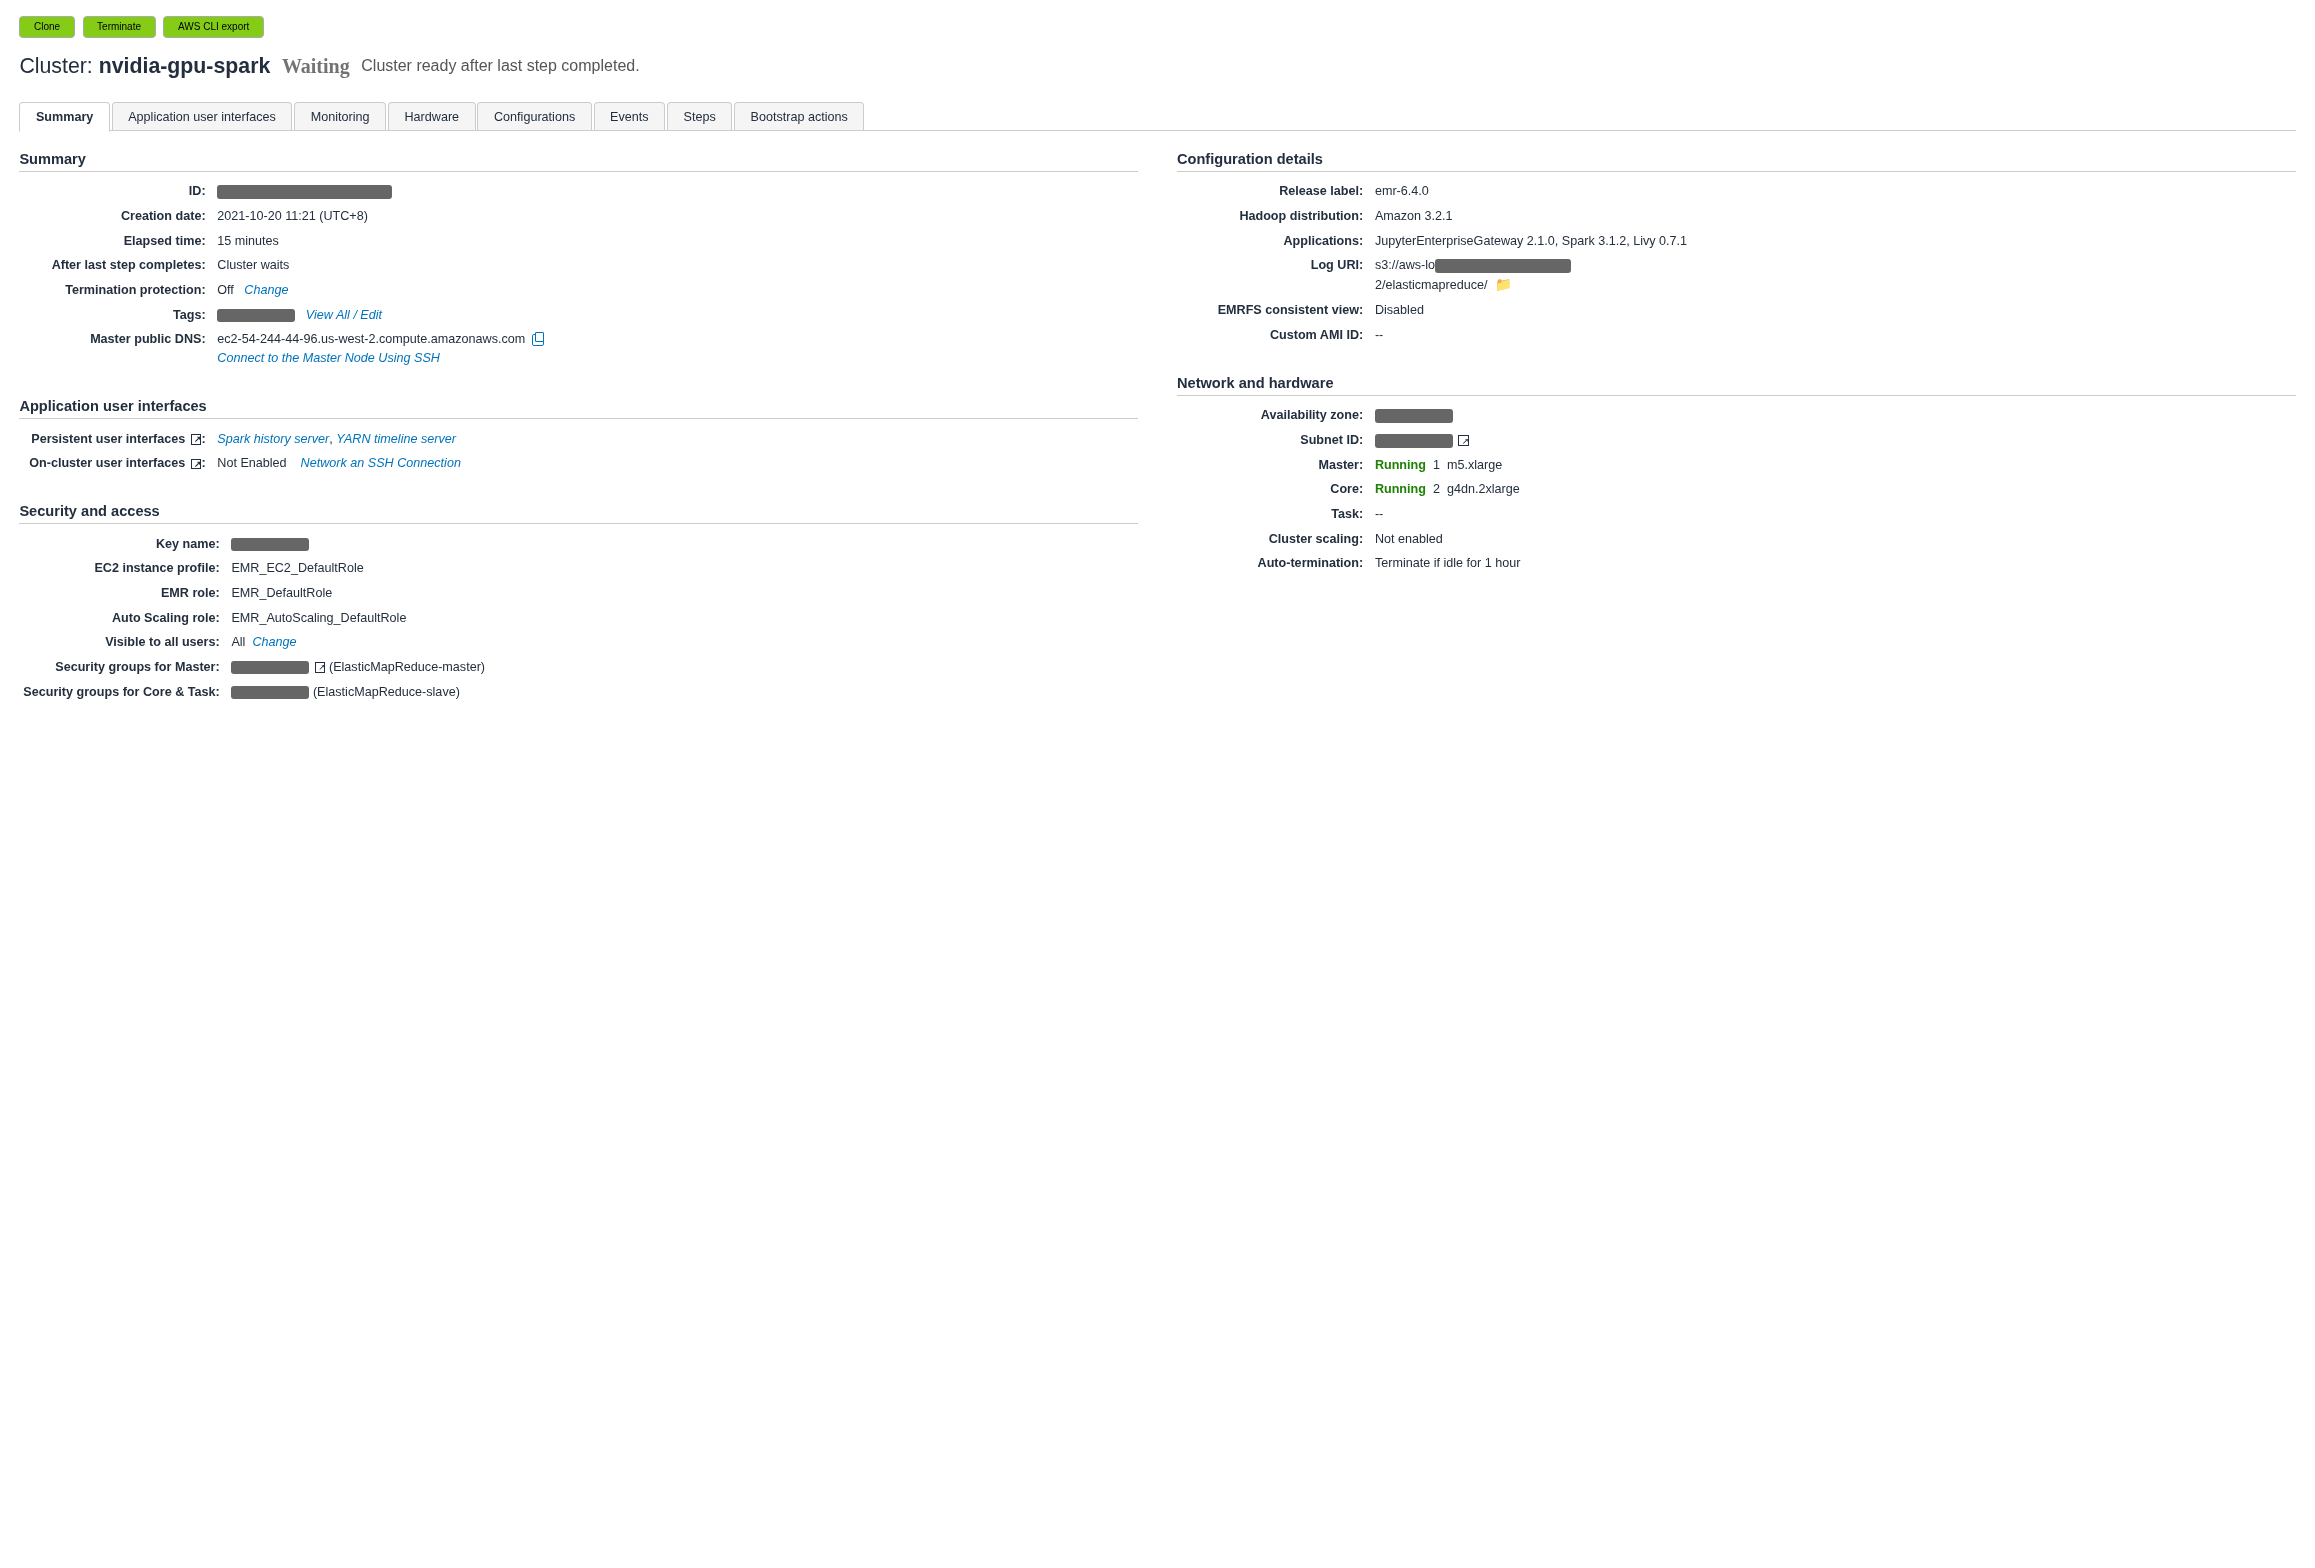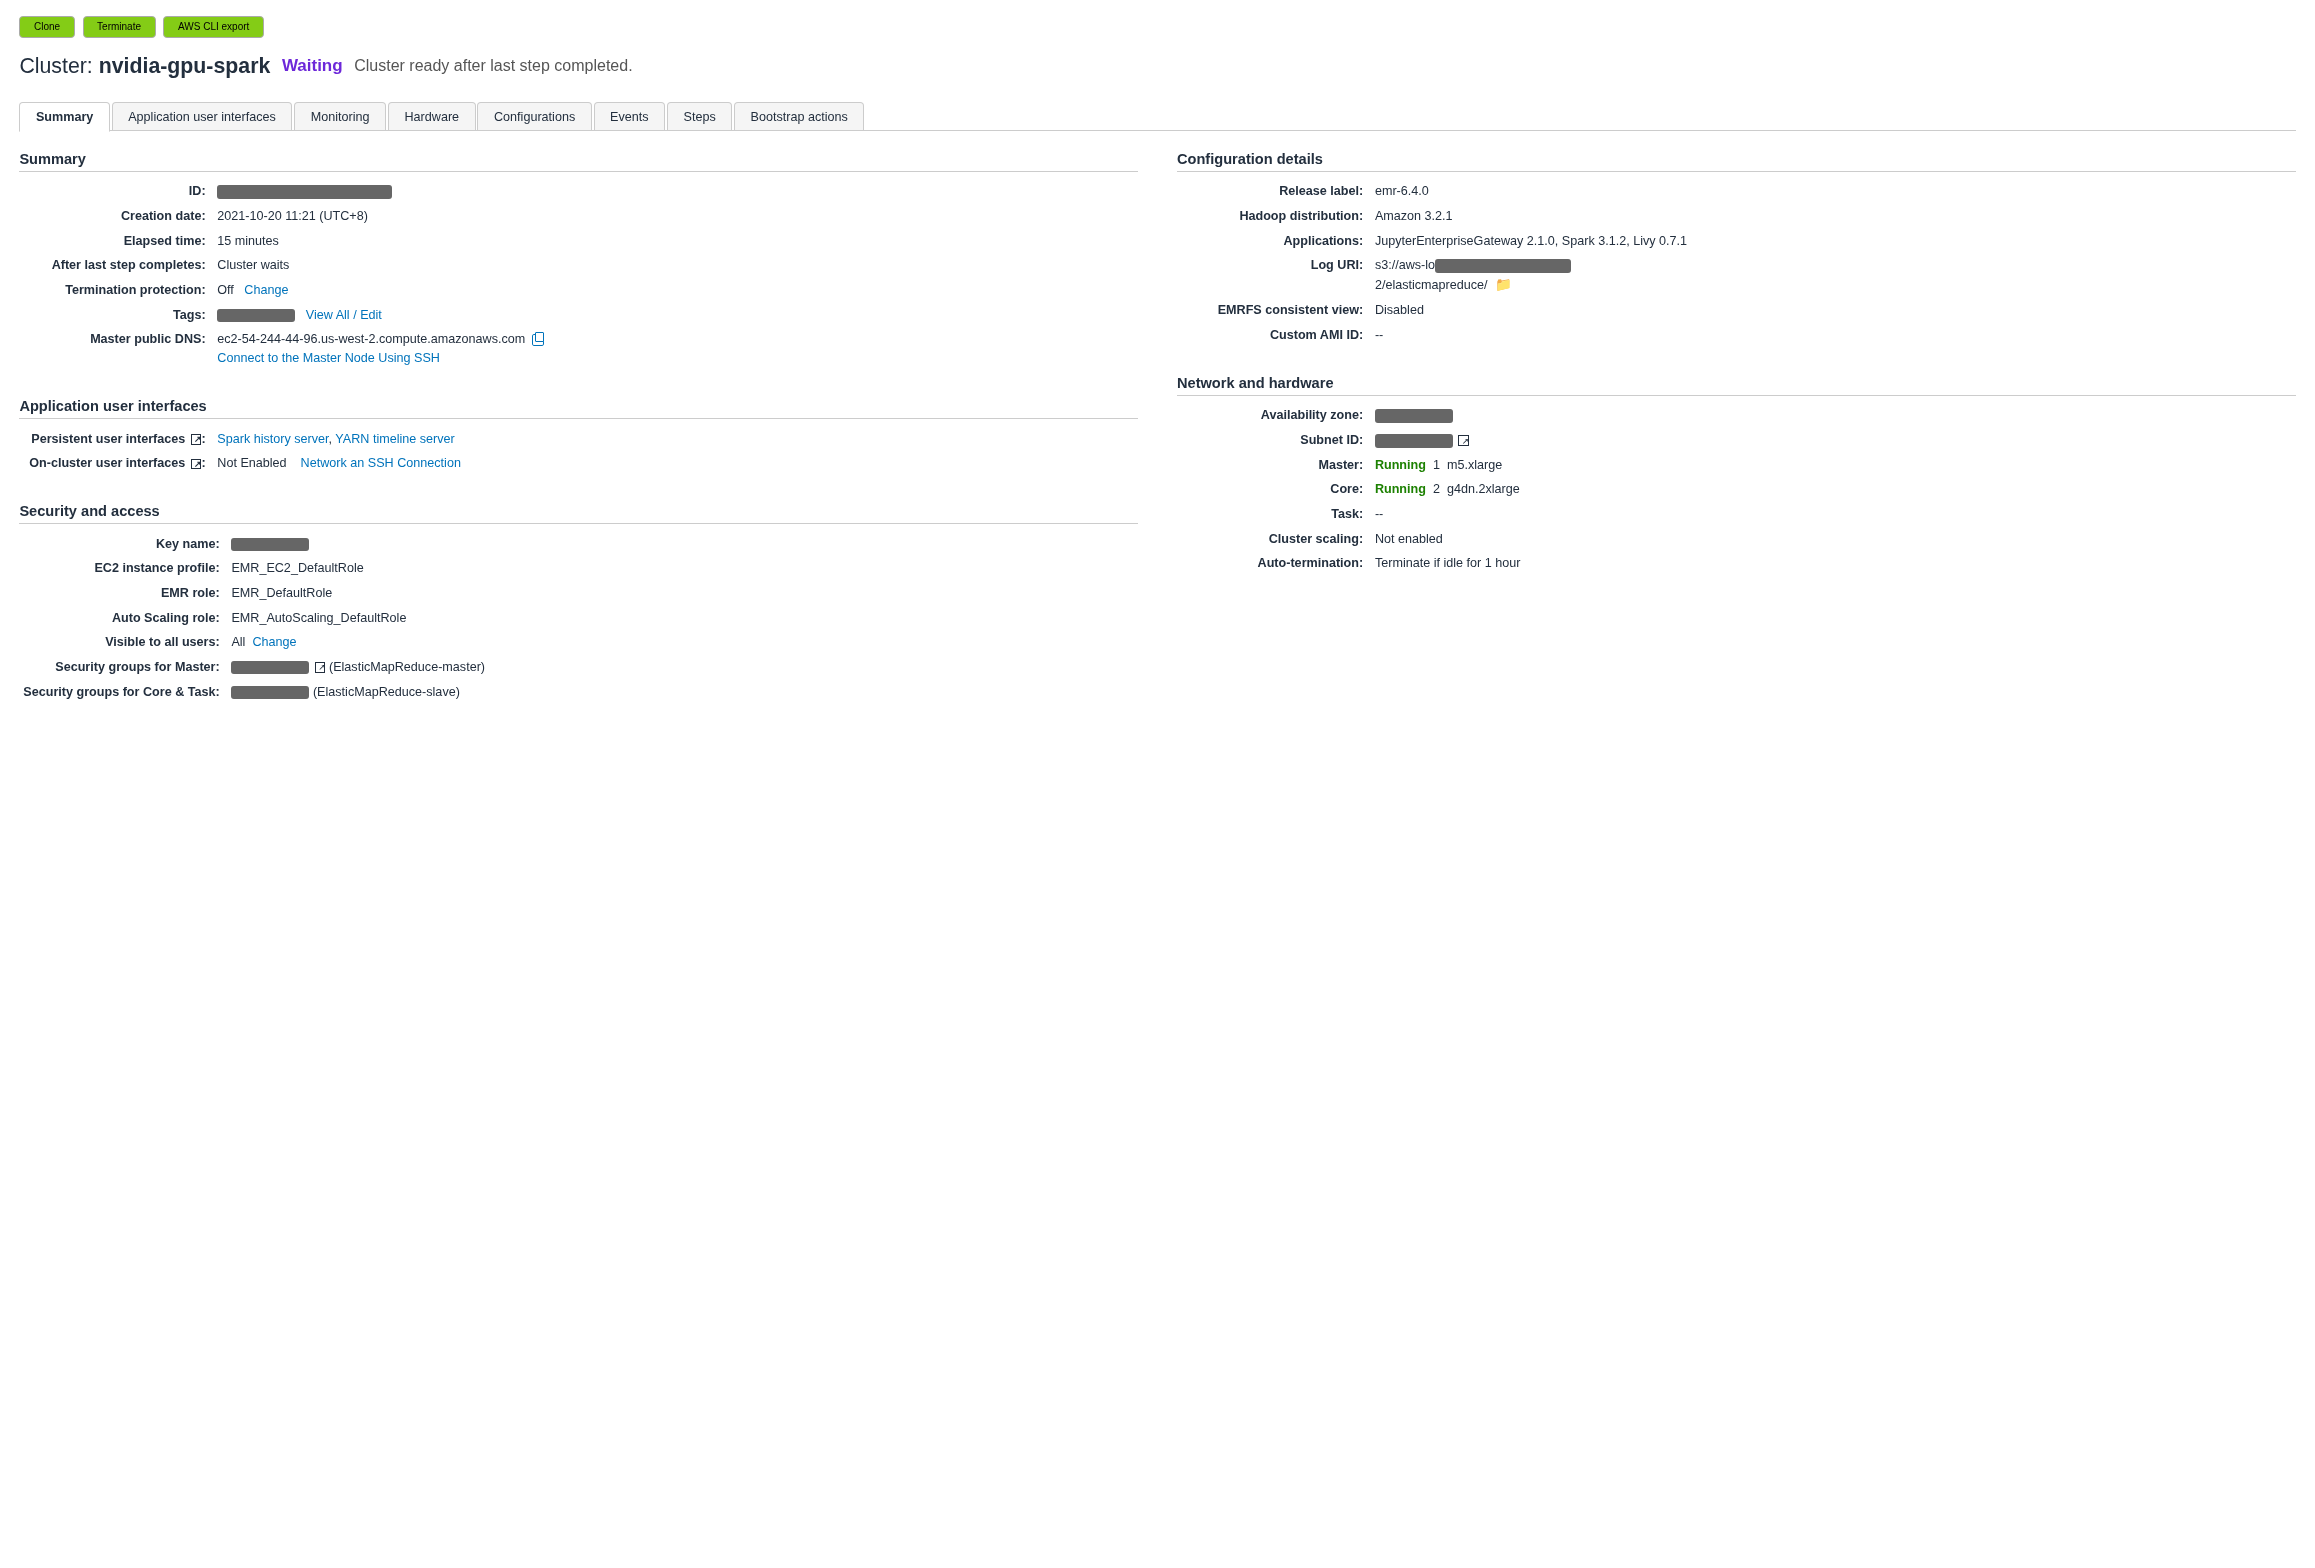--- a/index.html
+++ b/index.html
@@ -25,23 +25,24 @@
     }
     .cluster-title {
       display: flex;
       align-items: center;
       gap: 11.6px;
       margin-bottom: 23px;
       font-size: 21.3px;
       font-weight: 400;
     }
     .cluster-title .status-badge {
-      color: #6d28d9;
-      font-size: 17px;
+      color: #737373;
+      font-size: 20px;
       font-weight: 600;
+      font-family: Liberation Serif, serif;
     }
     .cluster-title .status-desc {
       font-size: 16px;
       color: #555;
       font-weight: 400;
     }
     .tabs {
       display: flex;
       gap: 0;
       border-bottom: 1.9px solid #ccc;
@@ -112,20 +113,21 @@
     .redacted-lg {
       min-width: 175px;
     }
     .redacted-sm {
       min-width: 78px;
     }
     .link {
       color: #0073bb;
       text-decoration: none;
       cursor: pointer;
+      font-style: italic;
     }
     .status-running {
       color: #1d8102;
       font-weight: 600;
     }
     .copy-icon {
       display: inline-block;
       width: 12.6px;
       height: 12.6px;
       border: 1.5px solid #0073bb;

